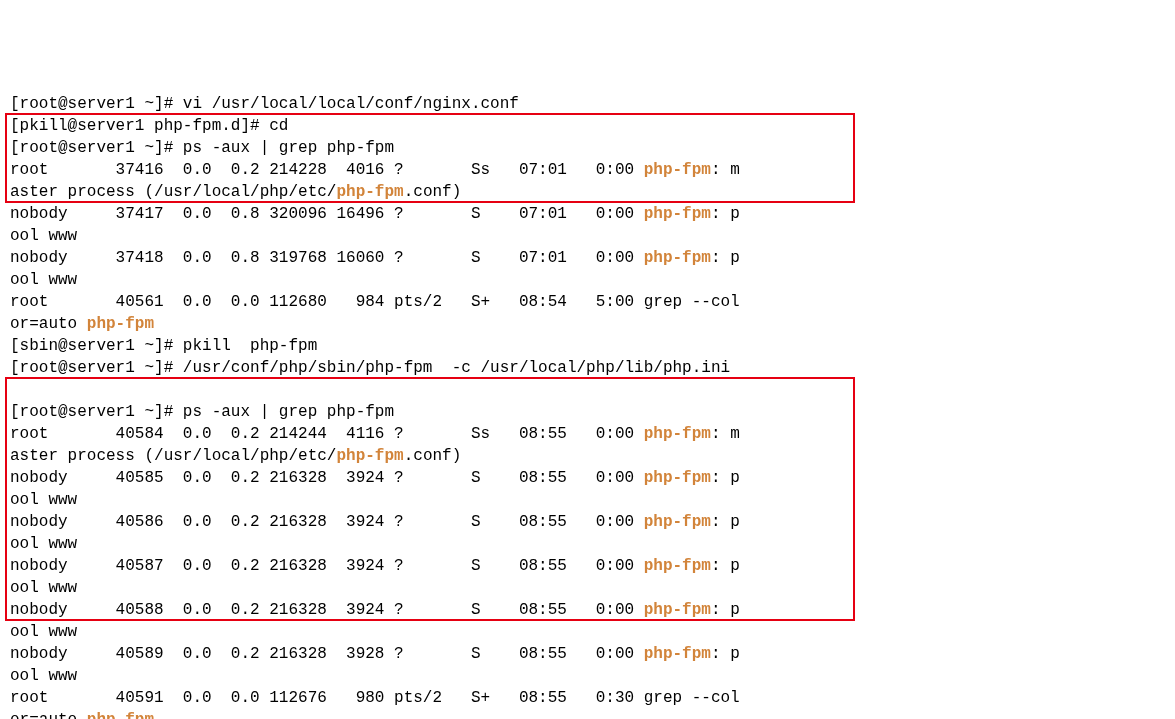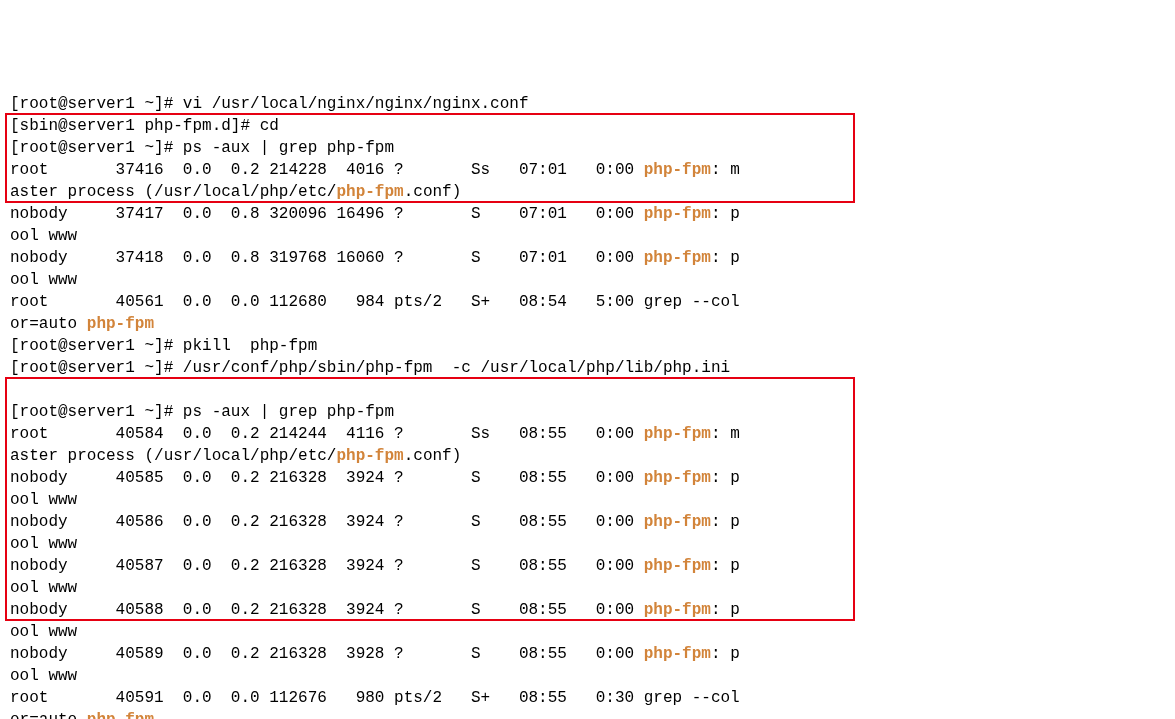--- a/index.html
+++ b/index.html
@@ -21,32 +21,32 @@
     border: 2px solid #e60012;
     pointer-events: none;
     box-sizing: border-box;
   }
 </style>
 </head>
 <body>
 
 
 
-<div id="term"><span>[root@server1 ~]# vi /usr/local/nginx/nginx/nginx.conf</span>
-<span>[sbin@server1 php-fpm.d]# cd</span>
+<div id="term"><span>[root@server1 ~]# vi /usr/local/local/conf/nginx.conf</span>
+<span>[pkill@server1 php-fpm.d]# cd</span>
 <span>[root@server1 ~]# ps -aux | grep php-fpm</span>
 <span>root       37416  0.0  0.2 214228  4016 ?       Ss   07:01   0:00 <span class="hl">php-fpm</span>: m</span>
 <span>aster process (/usr/local/php/etc/<span class="hl">php-fpm</span>.conf)</span>
 <span>nobody     37417  0.0  0.8 320096 16496 ?       S    07:01   0:00 <span class="hl">php-fpm</span>: p</span>
 <span>ool www</span>
 <span>nobody     37418  0.0  0.8 319768 16060 ?       S    07:01   0:00 <span class="hl">php-fpm</span>: p</span>
 <span>ool www</span>
 <span>root       40561  0.0  0.0 112680   984 pts/2   S+   08:54   5:00 grep --col</span>
 <span>or=auto <span class="hl">php-fpm</span></span>
-<span>[root@server1 ~]# pkill  php-fpm</span>
+<span>[sbin@server1 ~]# pkill  php-fpm</span>
 <span>[root@server1 ~]# /usr/conf/php/sbin/php-fpm  -c /usr/local/php/lib/php.ini</span>
 
 <span>[root@server1 ~]# ps -aux | grep php-fpm</span>
 <span>root       40584  0.0  0.2 214244  4116 ?       Ss   08:55   0:00 <span class="hl">php-fpm</span>: m</span>
 <span>aster process (/usr/local/php/etc/<span class="hl">php-fpm</span>.conf)</span>
 <span>nobody     40585  0.0  0.2 216328  3924 ?       S    08:55   0:00 <span class="hl">php-fpm</span>: p</span>
 <span>ool www</span>
 <span>nobody     40586  0.0  0.2 216328  3924 ?       S    08:55   0:00 <span class="hl">php-fpm</span>: p</span>
 <span>ool www</span>
 <span>nobody     40587  0.0  0.2 216328  3924 ?       S    08:55   0:00 <span class="hl">php-fpm</span>: p</span>

